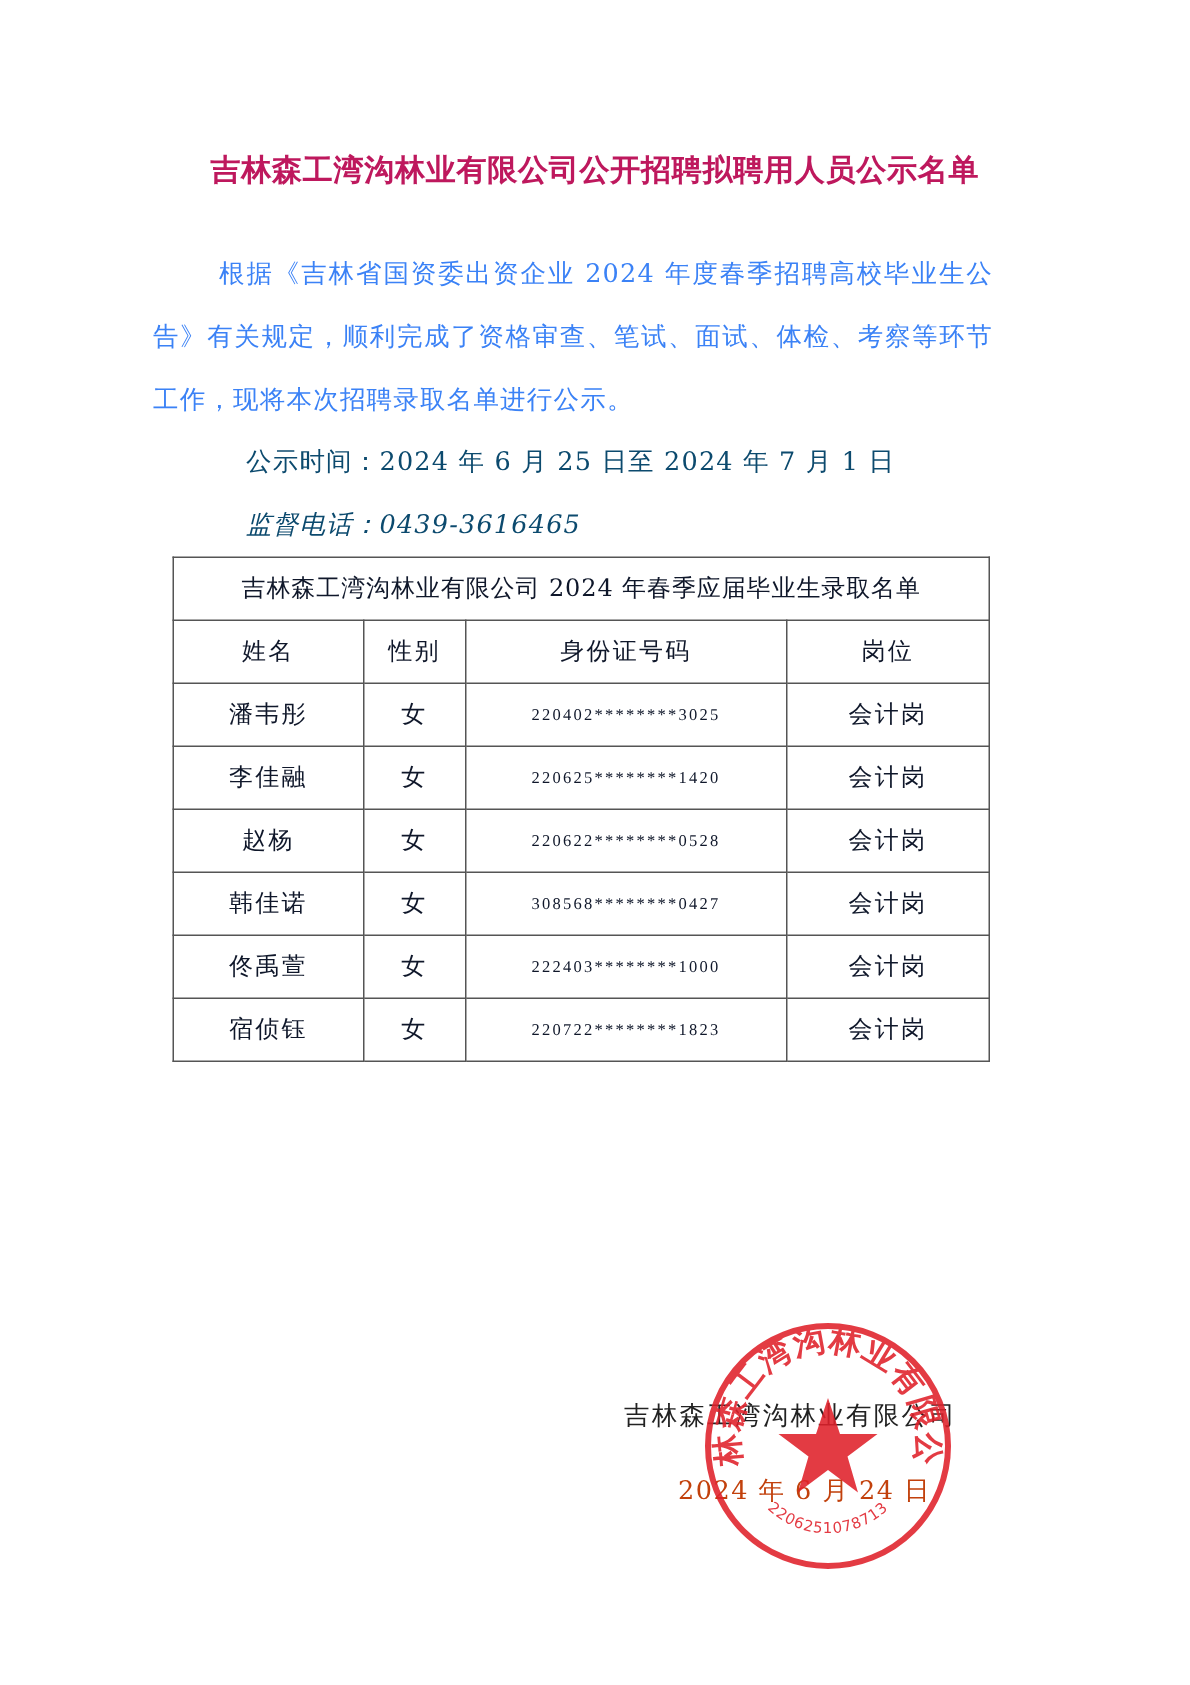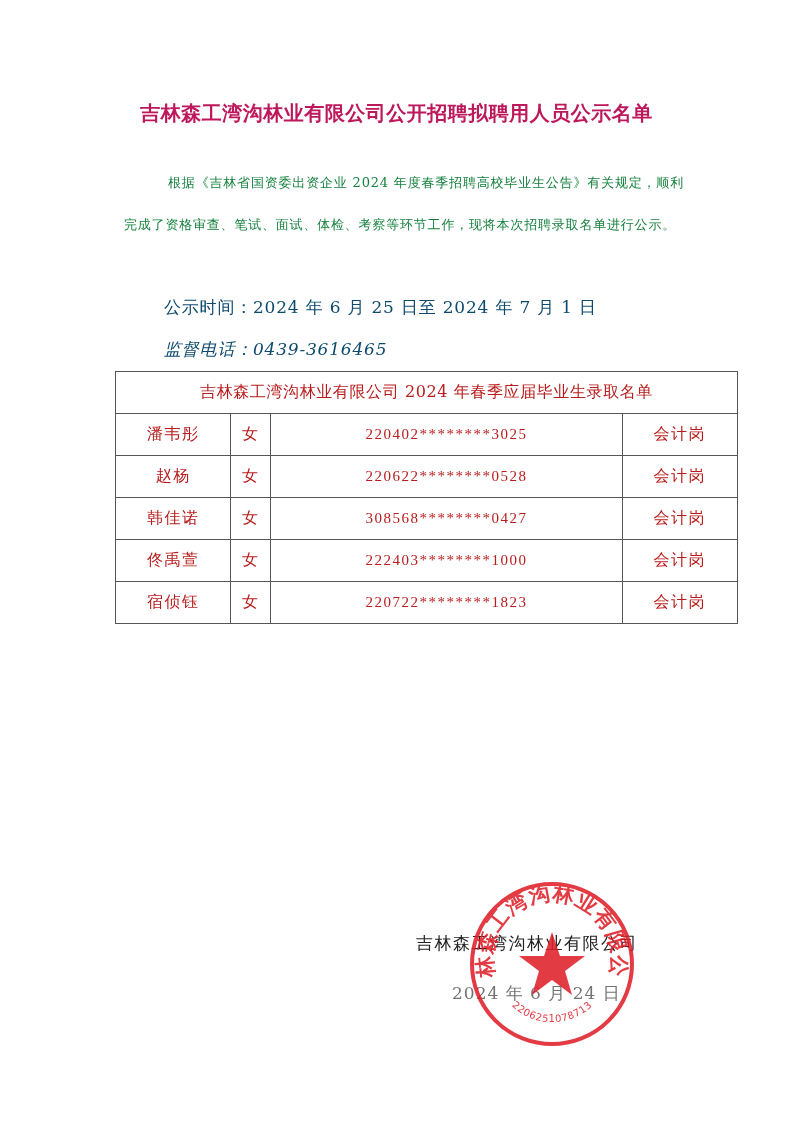--- a/index.html
+++ b/index.html
@@ -22,25 +22,25 @@
       top: 100px;
       text-align: center;
       font-family: "DejaVu Sans", "Liberation Sans", sans-serif;
       font-weight: bold;
       font-size: 20px;
       letter-spacing: 0.5px;
       color: #be185d;
     }
     .para {
       position: absolute;
-      left: 124px;
+      left: 102px;
       width: 560px;
-      font-size: 13px;
+      font-size: 17px;
       line-height: 42px;
-      color: #15803d;
+      color: #3b82f6;
       letter-spacing: 0.8px;
     }
     .para-body {
       top: 162px;
       text-indent: 44px;
       text-align: justify;
     }
     .info-line {
       position: absolute;
       left: 164px;
@@ -48,59 +48,59 @@
       color: #0c4a6e;
       letter-spacing: 0.8px;
     }
     .info-period { top: 296px; }
     .info-phone  { top: 338px; font-style: italic; }
 
     table.result-table {
       position: absolute;
       left: 115px;
       top: 371px;
-      width: 623px;
+      width: 545px;
       border-collapse: collapse;
       font-size: 16px;
-      color: #b91c1c;
+      color: #0f172a;
     }
     table.result-table td, table.result-table th {
       border: 1.4px solid #555;
       height: 41px;
       padding: 0;
       text-align: center;
       font-weight: normal;
       letter-spacing: 1.5px;
     }
     table.result-table .caption-cell {
       font-size: 16px;
       letter-spacing: 0.6px;
     }
     .col-name { width: 132px; }
     .col-gender { width: 70px; }
     .col-id { width: 218px; }
     .col-pos { width: 141px; }
-    .id-text { letter-spacing: 0.2px; font-family: "Liberation Serif", "DejaVu Serif", serif; font-size: 15px; }
+    .id-text { letter-spacing: 0.2px; font-family: "Liberation Serif", "DejaVu Serif", serif; font-size: 11px; }
 
     .sign-company {
       position: absolute;
       left: 416px;
       top: 932px;
       font-size: 17px;
       letter-spacing: 1.5px;
       color: #222;
       z-index: 1;
     }
     .sign-date {
       position: absolute;
       left: 452px;
       top: 982px;
       font-size: 17px;
       letter-spacing: 1px;
-      color: #737373;
+      color: #c2410c;
       z-index: 1;
     }
     .seal {
       position: absolute;
       left: 468px;
       top: 880px;
       width: 168px;
       height: 168px;
       z-index: 2;
       opacity: 0.88;
@@ -115,23 +115,35 @@
 
 <div class="info-line info-period">公示时间：2024 年 6 月 25 日至 2024 年 7 月 1 日</div>
 <div class="info-line info-phone">监督电话：0439-3616465</div>
 
 <table class="result-table">
   <tbody>
       <tr>
     <td colspan="4" class="caption-cell">吉林森工湾沟林业有限公司 2024 年春季应届毕业生录取名单</td>
   </tr>
   <tr>
+    <th class="col-name">姓名</th>
+    <th class="col-gender">性别</th>
+    <th class="col-id">身份证号码</th>
+    <th class="col-pos">岗位</th>
+  </tr>
+  <tr>
     <td>潘韦彤</td>
     <td>女</td>
     <td class="id-text">220402********3025</td>
+    <td>会计岗</td>
+  </tr>
+  <tr>
+    <td>李佳融</td>
+    <td>女</td>
+    <td class="id-text">220625********1420</td>
     <td>会计岗</td>
   </tr>
   <tr>
     <td>赵杨</td>
     <td>女</td>
     <td class="id-text">220622********0528</td>
     <td>会计岗</td>
   </tr>
   <tr>
     <td>韩佳诺</td>

